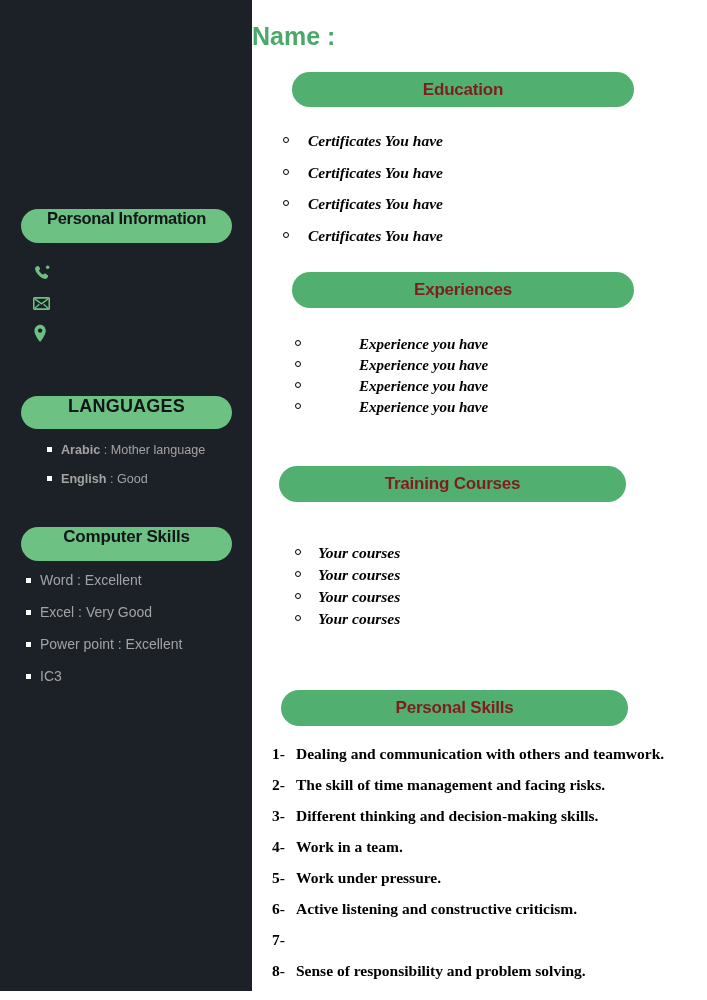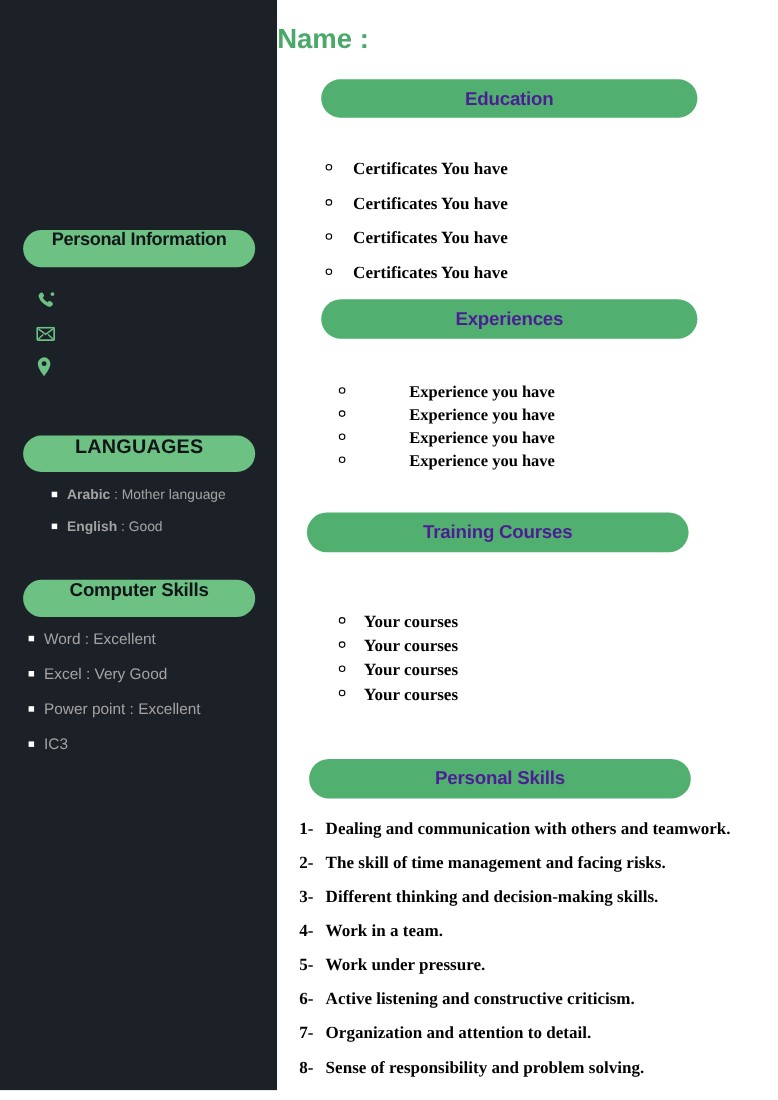--- a/index.html
+++ b/index.html
@@ -173,39 +173,40 @@
   }
 
   
   .main-pill {
     position: absolute;
     background: #51b06f;
     border-radius: 999px;
     display: flex;
     align-items: center;
     justify-content: center;
-    color: #4c1d95;
+    color: #7f1d1d;
     font-weight: bold;
     font-size: 17px;
     letter-spacing: -0.2px;
     font-family: "Liberation Sans", sans-serif;
     box-sizing: border-box;
   }
   .pill-education   { left: 40px; top: 72px;  width: 342px; height: 35px; }
   .pill-experiences { left: 40px; top: 272px; width: 342px; height: 36px; }
   .pill-training    { left: 27px; top: 466px; width: 347px; height: 36px; }
   .pill-personal    { left: 29px; top: 690px; width: 347px; height: 36px; }
 
   
   .serif-list {
     position: absolute;
     list-style: none;
-    margin: 16px;
+    margin: 3px;
     padding: 0;
     font-family: "Liberation Serif", serif;
+    font-style: italic;
   }
   .serif-list li {
     display: flex;
     align-items: baseline;
     color: #000000;
     font-weight: bold;
   }
   .circ-bullet {
     display: inline-block;
     width: 6px;
@@ -426,21 +427,20 @@
     <li>
       <span class="num-marker">5-</span>
       <span>Work under pressure.</span>
     </li>
     <li>
       <span class="num-marker">6-</span>
       <span>Active listening and constructive criticism.</span>
     </li>
     <li>
       <span class="num-marker">7-</span>
-      <span>Organization and attention to detail.</span>
     </li>
     <li>
       <span class="num-marker">8-</span>
       <span>Sense of responsibility and problem solving.</span>
     </li>
   </ul>
 
 </div>
 
 </body></html>

